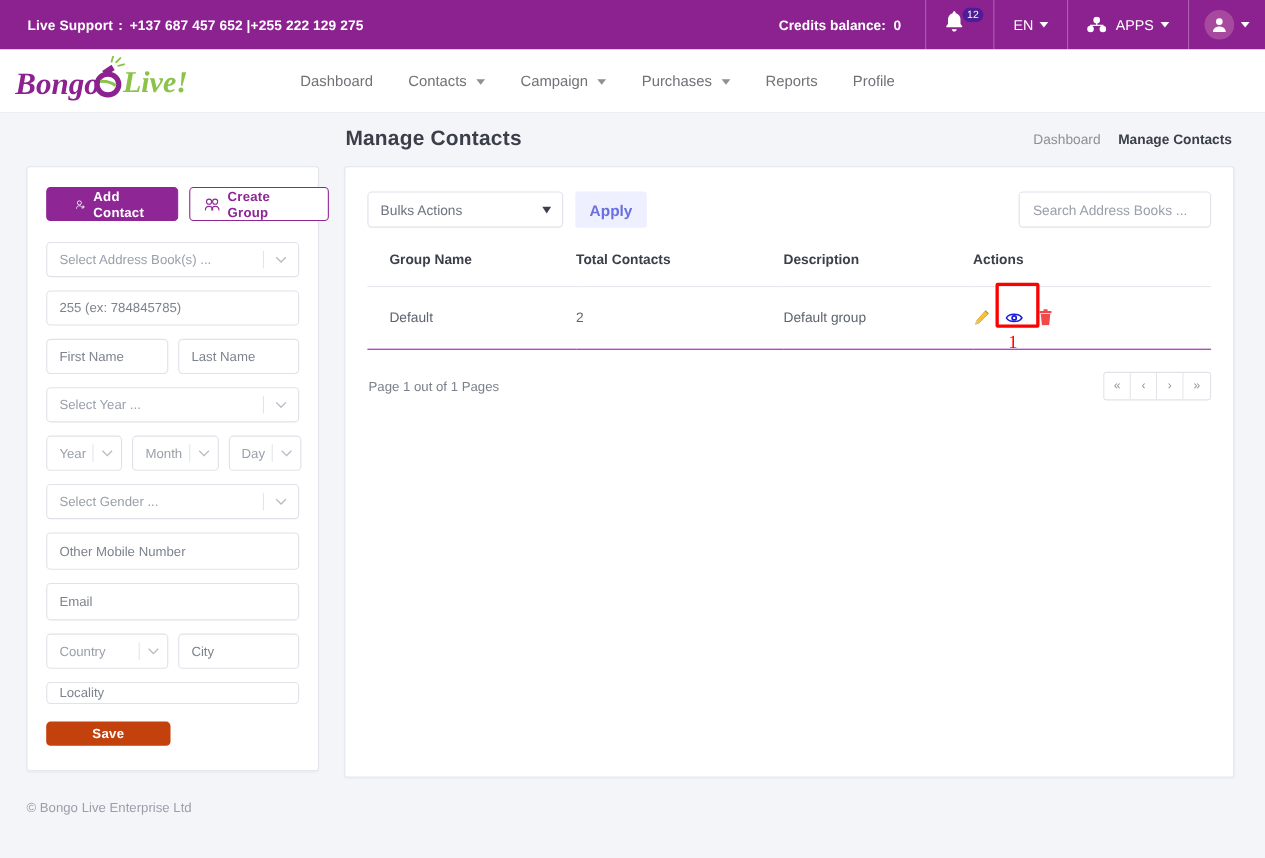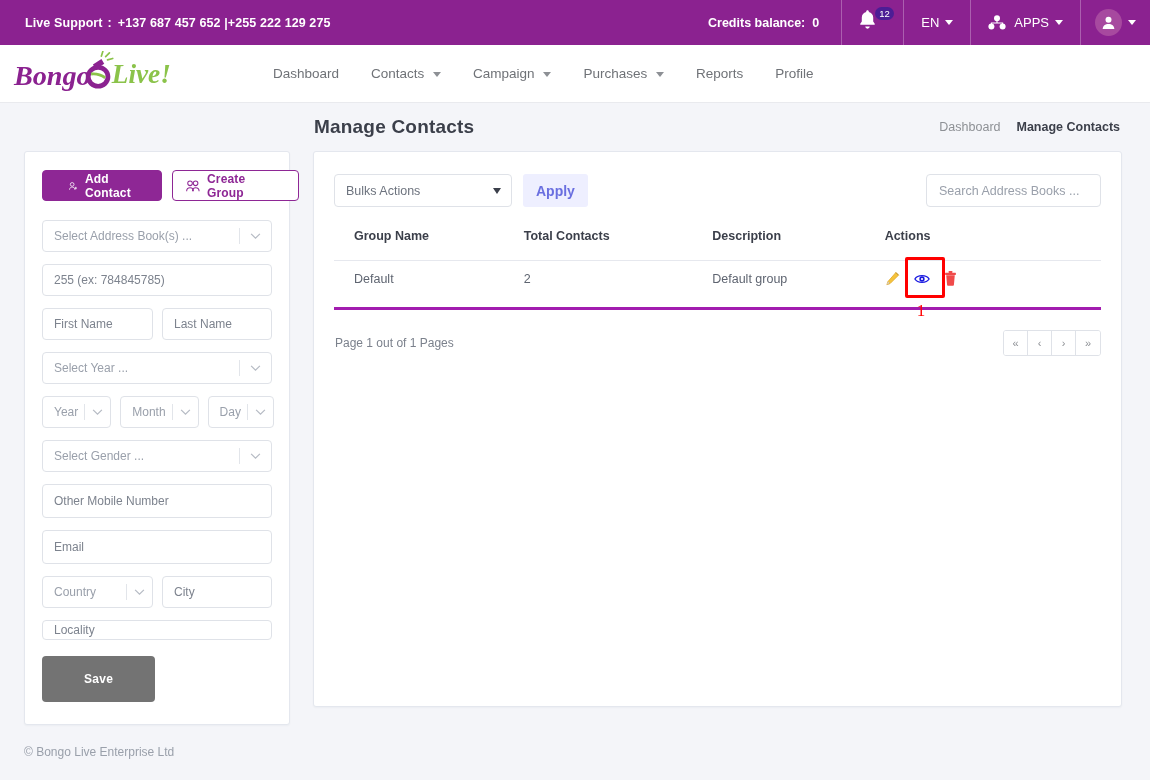--- a/index.html
+++ b/index.html
@@ -119,22 +119,22 @@
   }
   .sel-arrow {
     position: absolute; right: 10px; top: 50%; transform: translateY(-50%);
     width: 11px; height: 7px;
   }
   .row2 { display: flex; gap: 9px; margin-bottom: 12px; }
   .row2 > .fld { margin-bottom: 0; }
   .row3 { display: flex; gap: 9px; margin-bottom: 12px; }
   .row3 > .fld { margin-bottom: 0; flex: 1; }
   .btn-save {
-    background: #737373; color: #fff; border: none; border-radius: 4px;
-    height: 46px; width: 113px; font-size: 12px; font-weight: bold;
+    background: #c2410c; color: #fff; border: none; border-radius: 4px;
+    height: 22px; width: 113px; font-size: 12px; font-weight: bold;
     display: flex; align-items: center; justify-content: center;
     margin-top: 7px; cursor: pointer; letter-spacing: .3px;
   }
 
   
   .toolbar { display: flex; align-items: center; margin-bottom: 22px; }
   .bulk-select {
     width: 178px; height: 33px; border: 1px solid #dfe2e8; border-radius: 4px;
     display: flex; align-items: center; padding: 0 11px;
     font-size: 12.5px; color: #6d737e; position: relative; cursor: pointer;
@@ -163,22 +163,22 @@
   table { width: 100%; border-collapse: collapse; }
   thead th {
     text-align: left; font-size: 12.5px; color: #3b3f4a; font-weight: bold;
     padding: 0 0 17px 0; border-bottom: 1px solid #e6e8ee;
   }
   thead th:nth-child(1) { width: 193px; padding-left: 20px; }
   thead th:nth-child(2) { width: 192px; }
   thead th:nth-child(3) { width: 175px; }
   thead th:nth-child(4) { width: 220px; }
   tbody td {
-    font-size: 12.5px; color: #5e6470; padding: 10px 0 21px 0;
-    border-bottom: 3px solid #a21caf; vertical-align: middle;
+    font-size: 12.5px; color: #5e6470; padding: 20px 0 21px 0;
+    border-bottom: 1px solid #a21caf; vertical-align: middle;
   }
   tbody td:nth-child(1) { padding-left: 20px; }
   .actions-cell { position: relative; }
   .act-icons { display: flex; align-items: center; gap: 14px; }
   .act-btn { cursor: pointer; display: inline-flex; align-items: center; }
 
   
   .annot-box {
     position: absolute; border: 3px solid #ff0000; border-radius: 2px;
     width: 40px; height: 41px; left: 20px; top: -4px;

